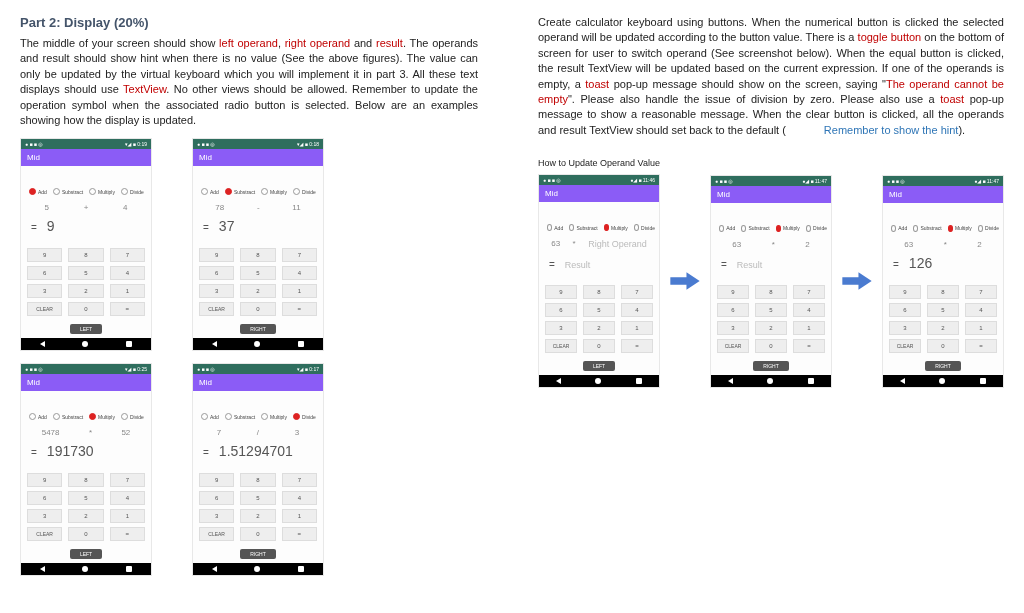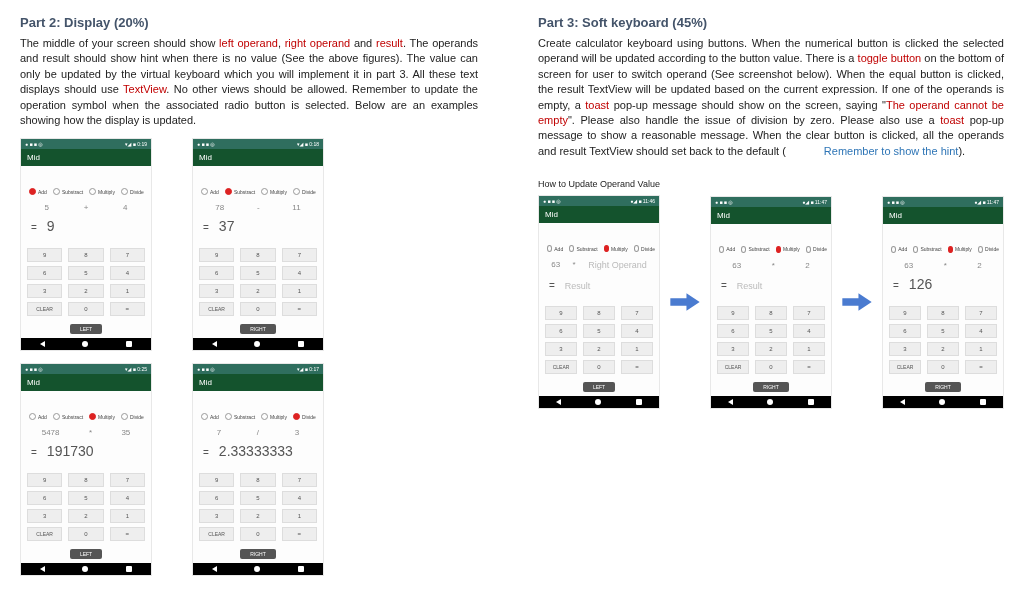--- a/index.html
+++ b/index.html
@@ -60,21 +60,21 @@
   }
   .statusbar {
     background: #2f6e5e;
     color: #fff;
     font-size: 5px;
     padding: 2px 4px;
     display: flex;
     justify-content: space-between;
   }
   .appbar {
-    background: #14532d;
+    background: #8b5cf6;
     color: #fff;
     font-size: 8px;
     padding: 4px 6px;
   }
   .radios {
     padding: 8px 4px 4px 4px;
     font-size: 5px;
     display: flex;
     align-items: center;
     gap: 2px;
@@ -304,21 +304,21 @@
               <span class="radio "></span>
               <span>Substract</span>
               <span class="radio sel"></span>
               <span>Multiply</span>
               <span class="radio "></span>
               <span>Divide</span>
             </div>
             <div class="row-expr">
               <span>5478</span>
               <span>*</span>
-              <span>35</span>
+              <span>52</span>
             </div>
             <div class="row-result">
               <span class="eq">=</span>
               <span class="val">191730</span>
             </div>
             <div class="keypad">
               <div class="krow">
                 <div class="key ">9</div>
                 <div class="key ">8</div>
                 <div class="key ">7</div>
@@ -365,21 +365,21 @@
               <span class="radio sel"></span>
               <span>Divide</span>
             </div>
             <div class="row-expr">
               <span>7</span>
               <span>/</span>
               <span>3</span>
             </div>
             <div class="row-result">
               <span class="eq">=</span>
-              <span class="val">2.33333333</span>
+              <span class="val">1.51294701</span>
             </div>
             <div class="keypad">
               <div class="krow">
                 <div class="key ">9</div>
                 <div class="key ">8</div>
                 <div class="key ">7</div>
               </div>
               <div class="krow">
                 <div class="key ">6</div>
                 <div class="key ">5</div>
@@ -403,21 +403,20 @@
               <div class="navbtn tri"></div>
               <div class="navbtn circ"></div>
               <div class="navbtn sq"></div>
             </div>
           </div>
         </div>
       </div>
   </div>
 
   <div class="col">
-    <h2>Part 3: Soft keyboard (45%)</h2>
     <div class="body-text">
       <span>Create calculator keyboard using buttons. When the numerical button is clicked the selected operand will be updated according to the button value. There is a </span><span class="red">toggle button</span><span> on the bottom of screen for user to switch operand (See screenshot below). When the equal button is clicked, the result TextView will be updated based on the current expression. If one of the operands is empty, a </span><span class="red">toast</span><span> pop-up message should show on the screen, saying "</span><span class="red">The operand cannot be empty</span><span>". Please also handle the issue of division by zero. Please also use a </span><span class="red">toast</span><span> pop-up message to show a reasonable message. When the clear button is clicked, all the operands and result TextView should set back to the default (</span><span class="blue">Remember to show the hint</span><span>).</span>
     </div>
 
     <div class="sub-heading">How to Update Operand Value</div>
 
     <div id="part3-phones" class="phone-row with-arrows">
         <div class="phone small">
           <div class="statusbar">
             <span>● ■ ■ ◎</span>

